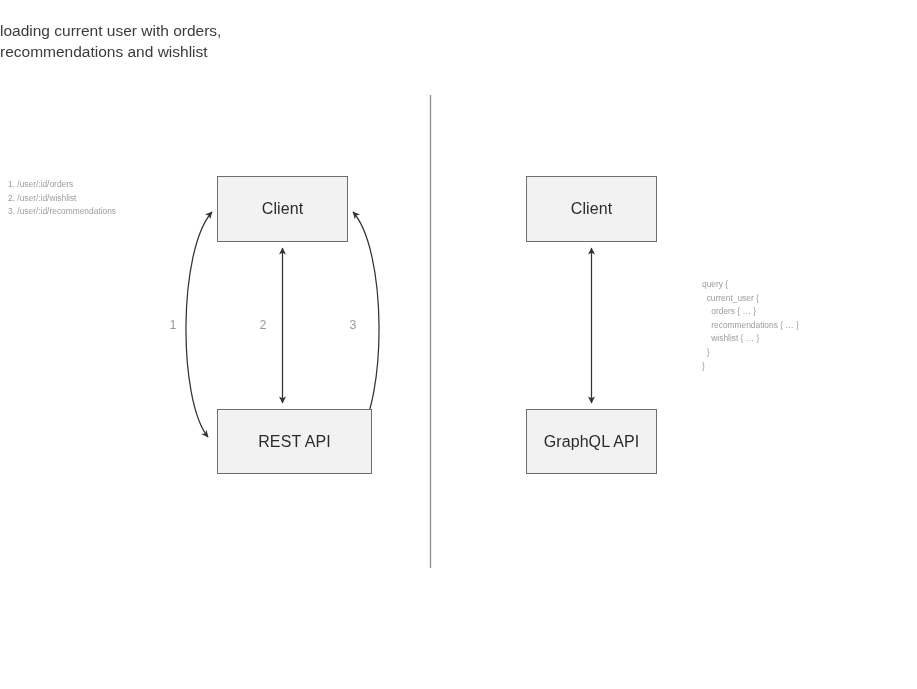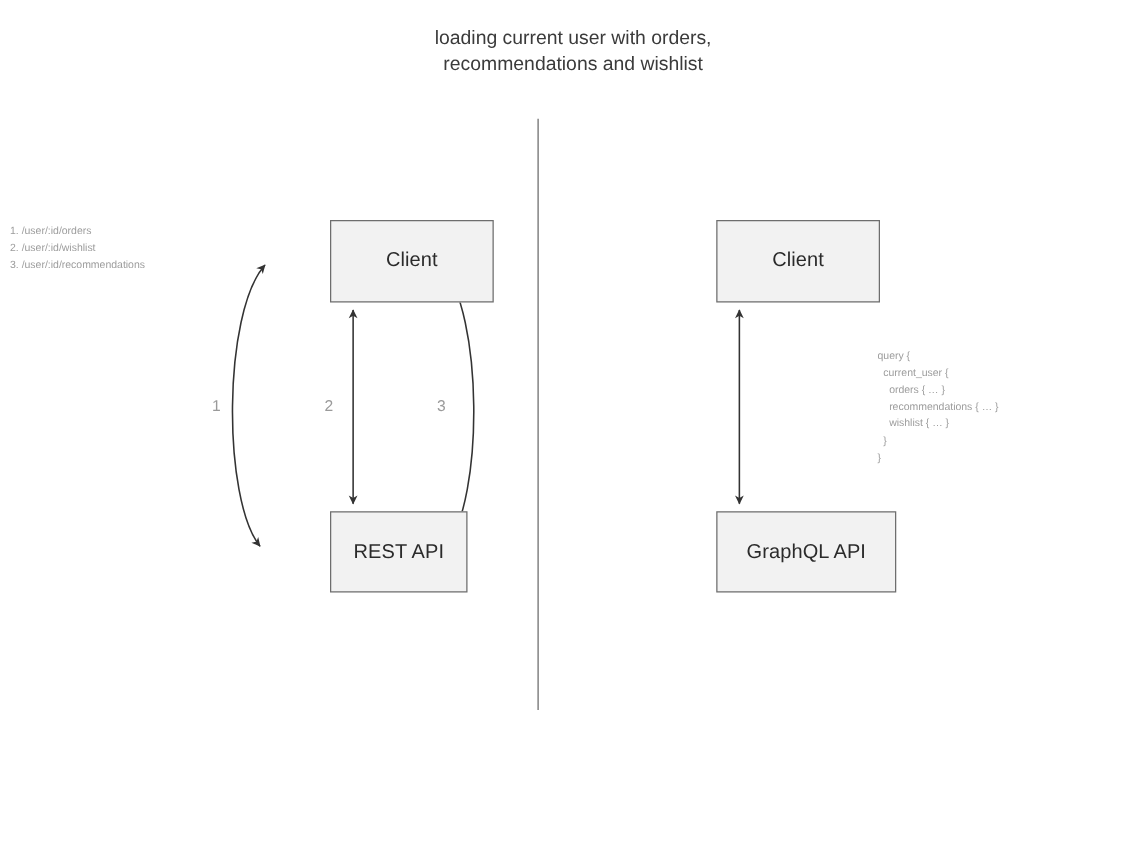--- a/index.html
+++ b/index.html
@@ -21,47 +21,46 @@
     inset: 0;
     width: 917px;
     height: 689px;
   }
 
   .title {
     position: absolute;
     left: 0;
     top: 20px;
     width: 917px;
-    text-align: center;
+    text-align: left;
     font-size: 15.5px;
     line-height: 21px;
     color: #3b3b3b;
     font-family: "Liberation Sans", sans-serif;
     white-space: pre-line;
   }
 
   .node {
     position: absolute;
     box-sizing: border-box;
     background: #f2f2f2;
     border: 1.2px solid #6e6e6e;
     display: flex;
     align-items: center;
     justify-content: center;
     font-size: 16px;
     color: #2b2b2b;
     font-family: "Liberation Sans", sans-serif;
     letter-spacing: 0.1px;
-    margin-left: 47px;
   }
 
   #node-client-rest   { left: 217px; top: 176px; width: 131px; height: 66px; }
-  #node-rest-api      { left: 217px; top: 409px; width: 110px; height: 65px; }
+  #node-rest-api      { left: 217px; top: 409px; width: 155px; height: 65px; }
   #node-client-gql    { left: 526px; top: 176px; width: 131px; height: 66px; }
-  #node-graphql-api   { left: 526px; top: 409px; width: 144px; height: 65px; text-align: right; }
+  #node-graphql-api   { left: 526px; top: 409px; width: 131px; height: 65px; text-align: right; }
 
   .edge-label {
     position: absolute;
     font-size: 12.5px;
     color: #9a9a9a;
     font-family: "Liberation Sans", sans-serif;
     text-align: center;
     width: 20px;
   }
   #edge-label-1 { left: 163px; top: 318px; }

